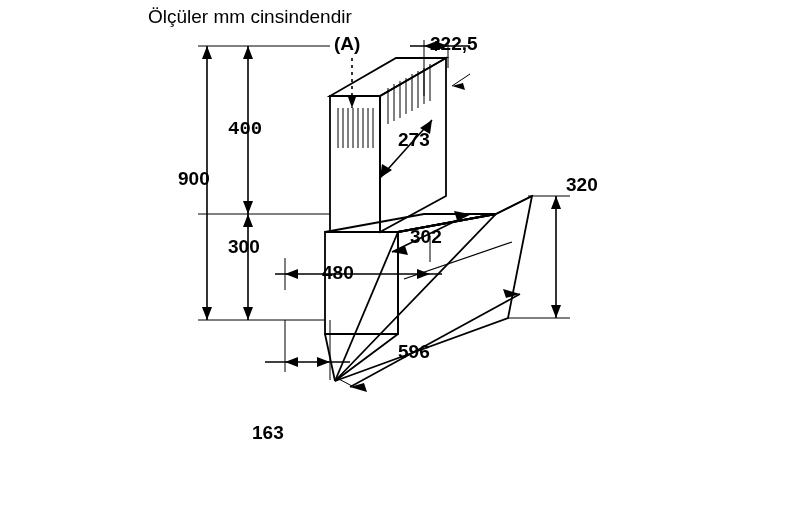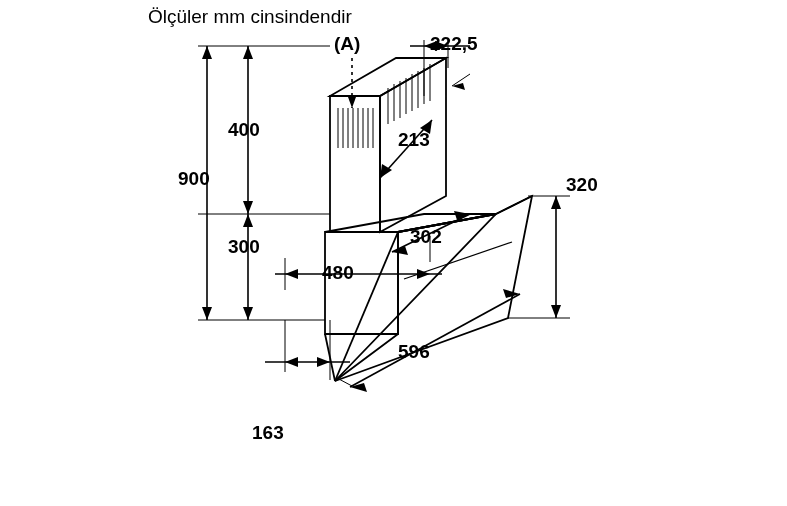--- a/index.html
+++ b/index.html
@@ -170,23 +170,23 @@
       </g>
     </g>
   </svg>
 
   <div class="txt title" style="left:148px; top:6px;">Ölçüler mm cinsindendir</div>
 
   <div class="txt dim" style="left:334px; top:33px;">(A)</div>
 
   <div class="txt dim" style="left:430px; top:33px;">222,5</div>
 
-  <div class="txt dim" style="left:228px; top:119px;">400</div>
-
-  <div class="txt dim" style="left:398px; top:129px;">213</div>
+  <div class="txt dim" style="left:228px; top:119px;font-family:Liberation Mono, monospace;">400</div>
+
+  <div class="txt dim" style="left:398px; top:129px;">273</div>
 
   <div class="txt dim" style="left:178px; top:168px;">900</div>
 
   <div class="txt dim" style="left:566px; top:174px;">320</div>
 
   <div class="txt dim" style="left:410px; top:226px;">302</div>
 
   <div class="txt dim" style="left:228px; top:236px;">300</div>
 
   <div class="txt dim" style="left:322px; top:262px;">480</div>

